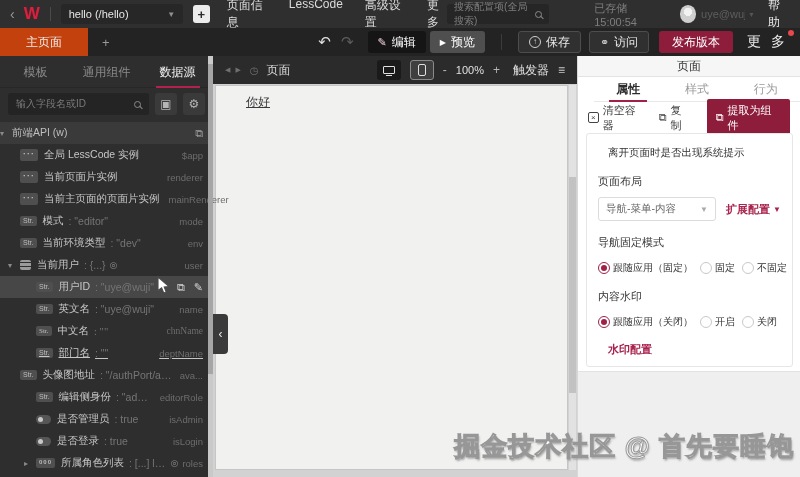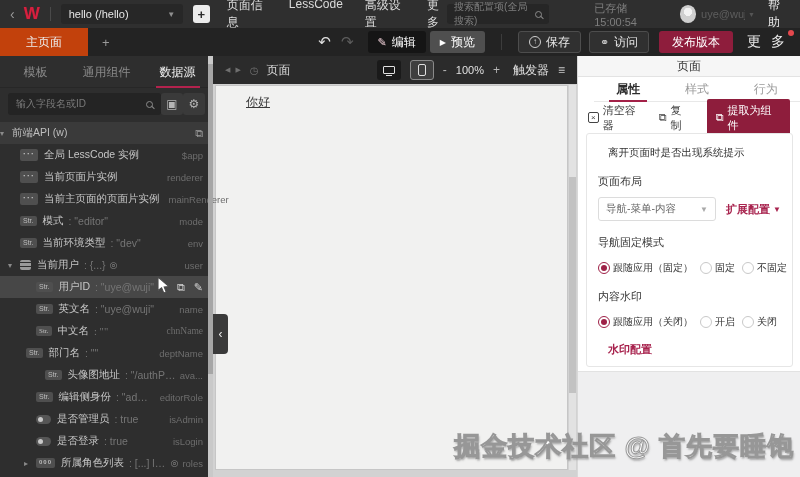--- a/index.html
+++ b/index.html
@@ -81,21 +81,21 @@
 
   
   .sidebar { position: absolute; top: 56px; left: 0; width: 213px; bottom: 0;
              background: #2e2e2e; z-index: 3; }
   .side-tabs { height: 32px; display: flex; align-items: center; border-bottom: 1px solid #272727; }
   .side-tab { flex: 1; text-align: center; font-size: 12px; color: #8a8a8a; position: relative;
               height: 32px; line-height: 32px; }
   .side-tab.active { color: #f2f2f2; }
   .side-tab.active::after { content:""; position:absolute; left:50%; transform:translateX(-50%);
               bottom:0; width:44px; height:2px; background:#b3224d; }
-  .side-search-row { height: 32px; display: flex; align-items: center; padding: 0 8px; }
+  .side-search-row { height: 32px; display: flex; align-items: center; padding: 0 8px; gap: 6px; }
   .side-search { flex: 1; height: 22px; background: #242424; border-radius: 3px;
                  display: flex; align-items: center; justify-content: space-between;
                  padding: 0 8px; font-size: 10px; color: #7a7a7a; }
   .sq-btn { width: 22px; height: 22px; background: #3a3a3a; border-radius: 3px; color: #b5b5b5;
             display: flex; align-items: center; justify-content: center; font-size: 12px; flex-shrink: 0; }
 
   .tree { margin-top: 2px; }
   .row { height: 22px; display: flex; align-items: center; padding-right: 10px;
          font-size: 10.5px; color: #c6c6c6; white-space: nowrap; }
   .row .arrow { width: 12px; color: #8a8a8a; font-size: 8px; flex-shrink: 0; }
@@ -332,27 +332,27 @@
         <span class="lbl">英文名</span>
         <span class="val">: "uye@wuji"</span>
         <span class="key">name</span>
       </div>
       <div class="row" style="padding-left: 36px; font-family: Liberation Serif, serif;">
         <span class="badge">Str.</span>
         <span class="lbl">中文名</span>
         <span class="val">: ""</span>
         <span class="key">chnName</span>
       </div>
-      <div class="row" style="padding-left: 26px;">
+      <div class="row" style="padding-left: 36px; text-decoration: underline;">
         <span class="badge">Str.</span>
         <span class="lbl">部门名</span>
         <span class="val">: ""</span>
         <span class="key">deptName</span>
       </div>
-      <div class="row" style="padding-left: 45px;">
+      <div class="row" style="padding-left: 20px;">
         <span class="badge">Str.</span>
         <span class="lbl">头像图地址</span>
         <span class="val">: "/authPort/avatar/uy...</span>
         <span class="key">ava...</span>
       </div>
       <div class="row" style="padding-left: 36px;">
         <span class="badge">Str.</span>
         <span class="lbl">编辑侧身份</span>
         <span class="val">: "admin"</span>
         <span class="key">editorRole</span>

